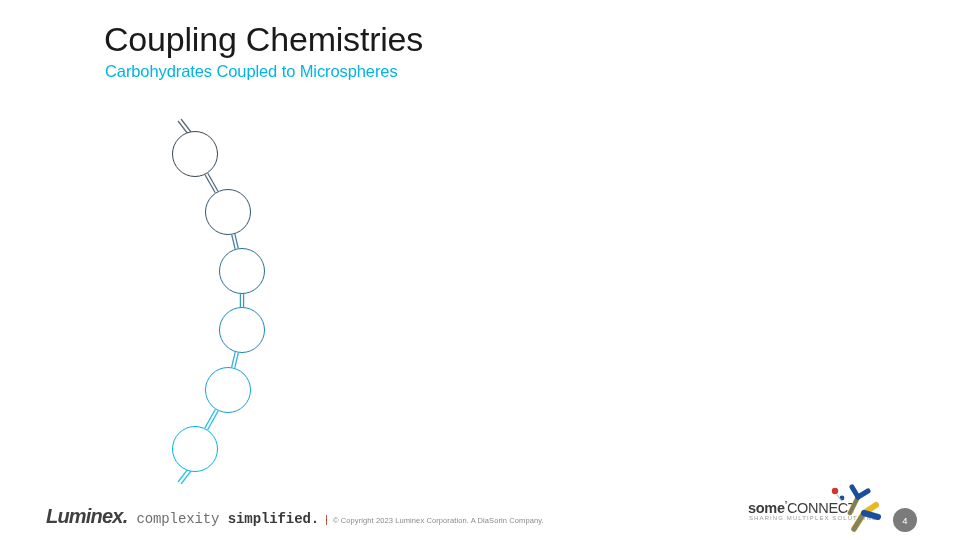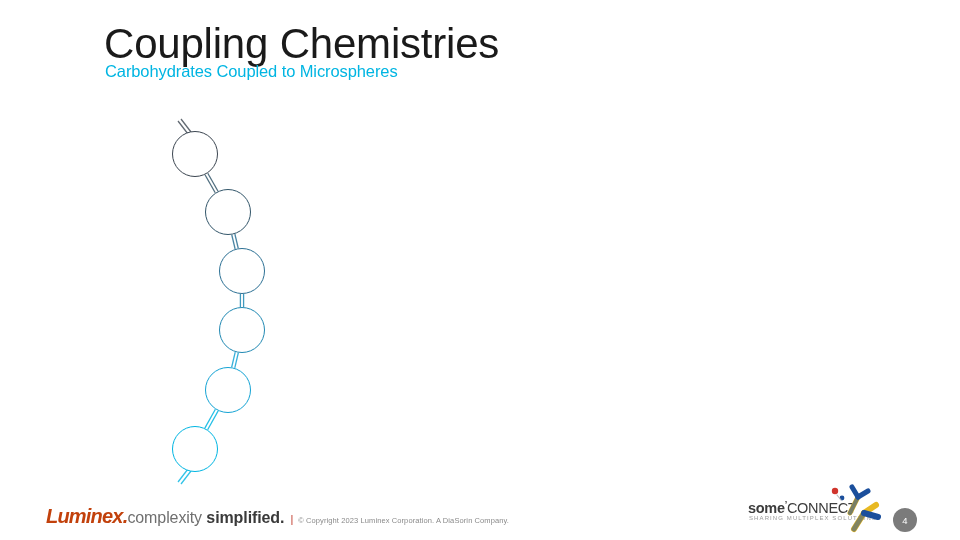--- a/index.html
+++ b/index.html
@@ -14,21 +14,21 @@
     overflow: hidden;
     font-family: "Liberation Sans", sans-serif;
     -webkit-font-smoothing: antialiased;
   }
 
   
   #slide-title {
     position: absolute;
     left: 104px;
     top: 20px;
-    font-size: 42px;
+    font-size: 34px;
     font-weight: 400;
     color: #1a1a1a;
     letter-spacing: -0.2px;
     white-space: nowrap;
   }
   #slide-subtitle {
     position: absolute;
     left: 105px;
     top: 62px;
     font-size: 16.5px;
@@ -98,27 +98,29 @@
     left: 46px;
     top: 505px;
     display: flex;
     align-items: baseline;
     white-space: nowrap;
   }
   #luminex-wordmark {
     font-size: 20px;
     font-weight: bold;
     font-style: italic;
-    color: #c2410c;
+    color: #404040;
     letter-spacing: -0.8px;
   }
   #tagline {
-    font-size: 16px;
+    margin-left: 9px;
+    font-size: 14px;
     color: #6f6f6f;
     letter-spacing: -0.1px;
+    font-family: Liberation Mono, monospace;
   }
   #tagline b { color: #3a3a3a; }
   #footer-divider {
     margin-left: 6px;
     margin-right: 5px;
     color: #c0392b;
     font-size: 11px;
   }
   #copyright {
     font-size: 7.5px;

